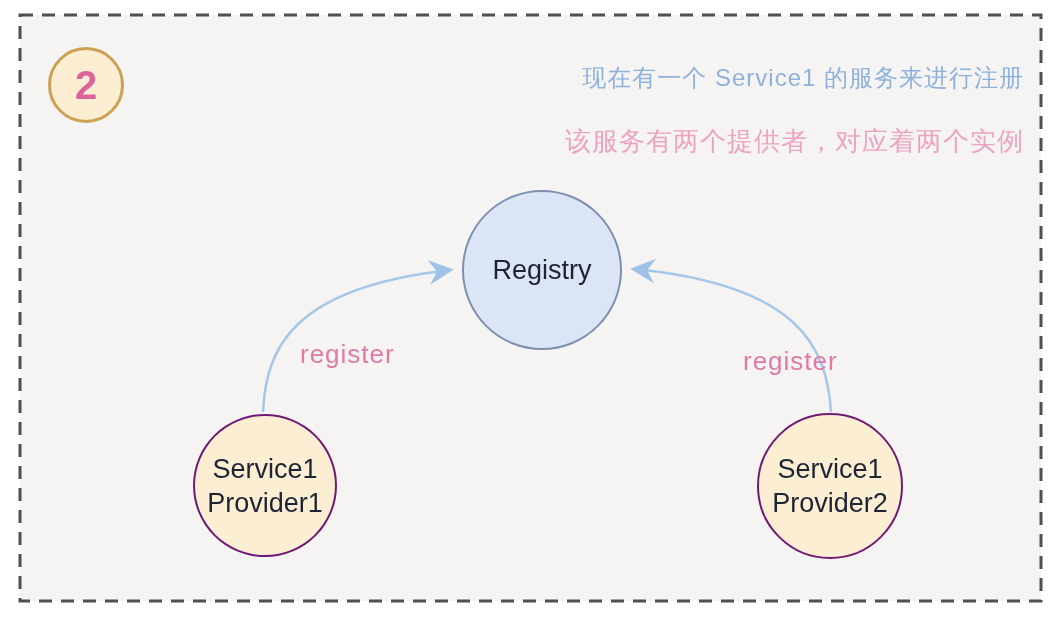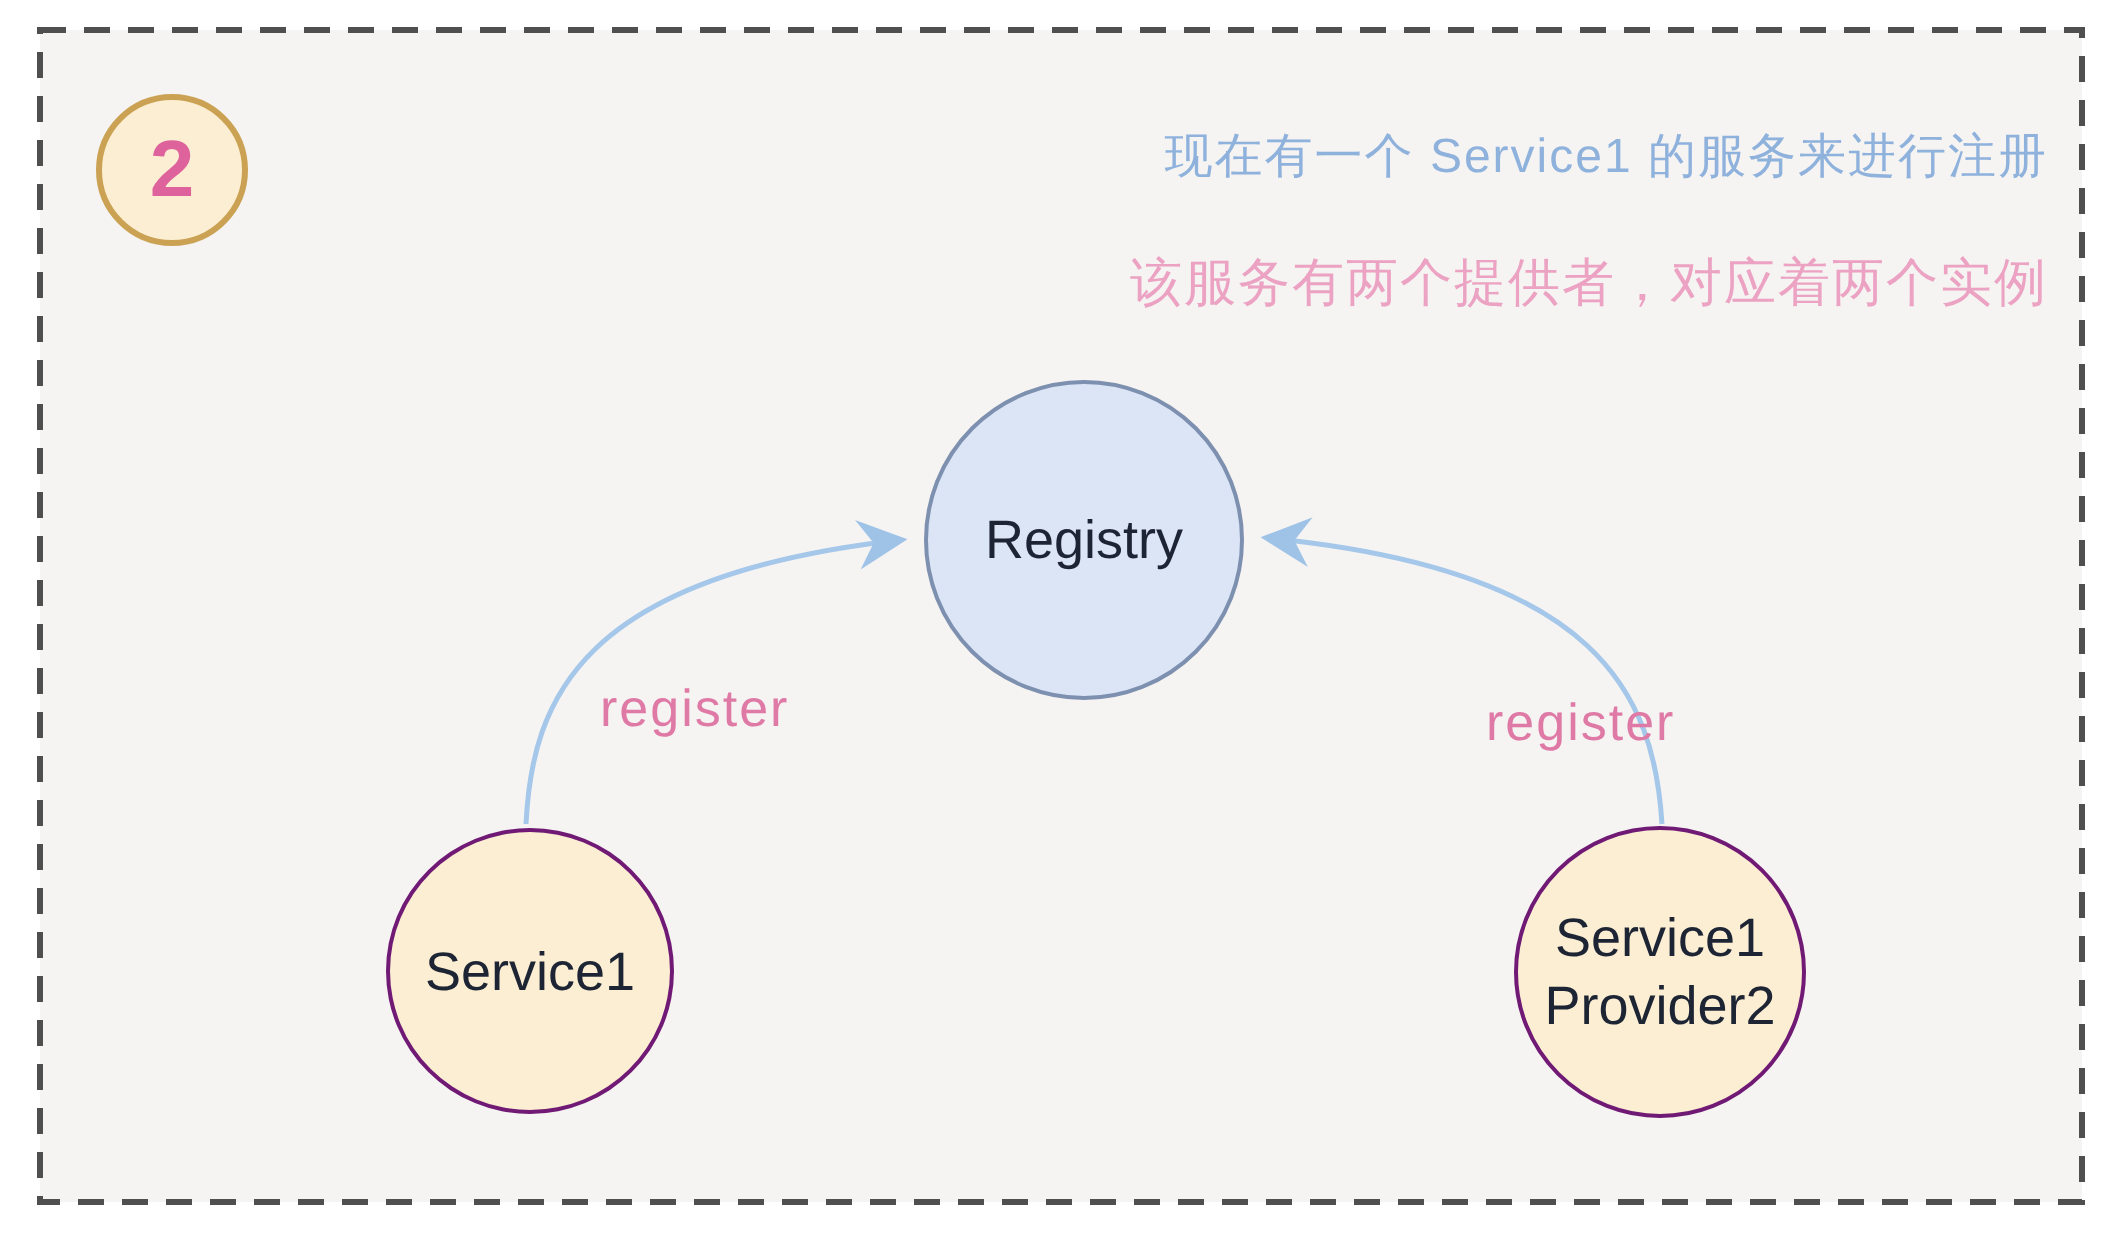--- a/index.html
+++ b/index.html
@@ -77,20 +77,21 @@
   <div class="abs heading-blue">现在有一个 Service1 的服务来进行注册</div>
 
   <div class="abs heading-pink">该服务有两个提供者，对应着两个实例</div>
 
   <div class="abs node node-registry">
     <span>Registry</span>
   </div>
 
   <div class="abs node node-provider node-provider1">
     <span>Service1</span>
+    <span>Provider1</span>
   </div>
 
   <div class="abs node node-provider node-provider2">
     <span>Service1</span>
     <span>Provider2</span>
   </div>
 
   <div class="abs edge-label edge-label-left">register</div>
 
   <div class="abs edge-label edge-label-right">register</div>

